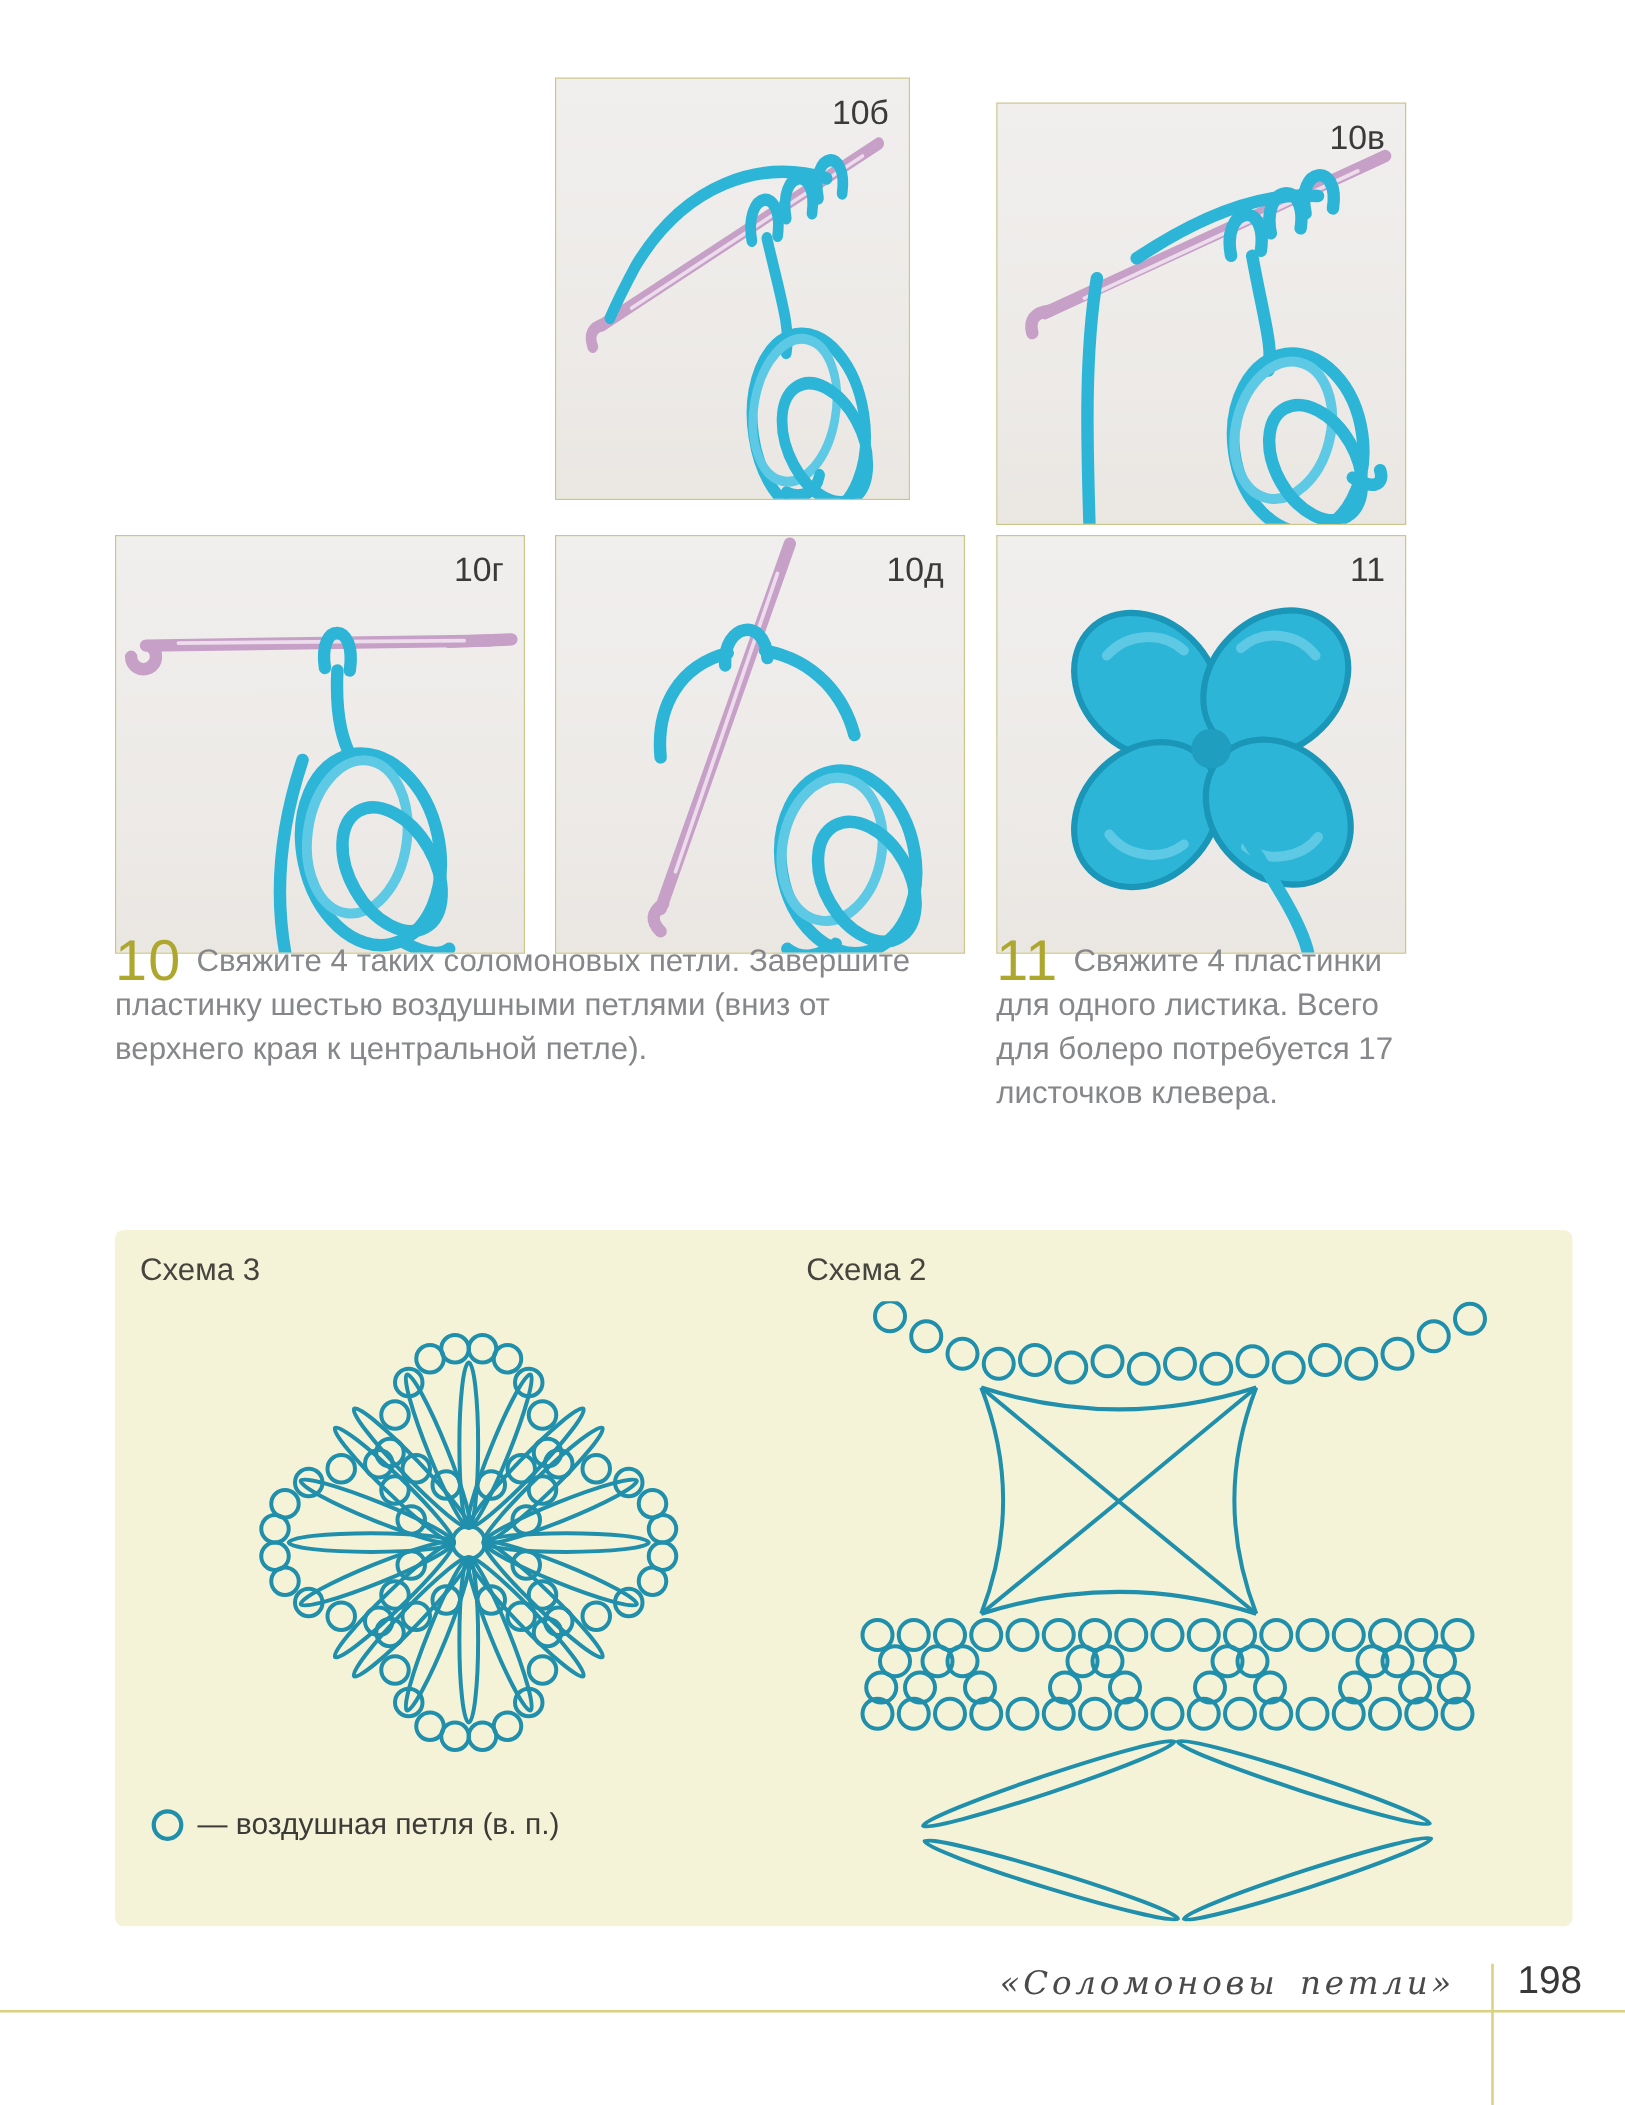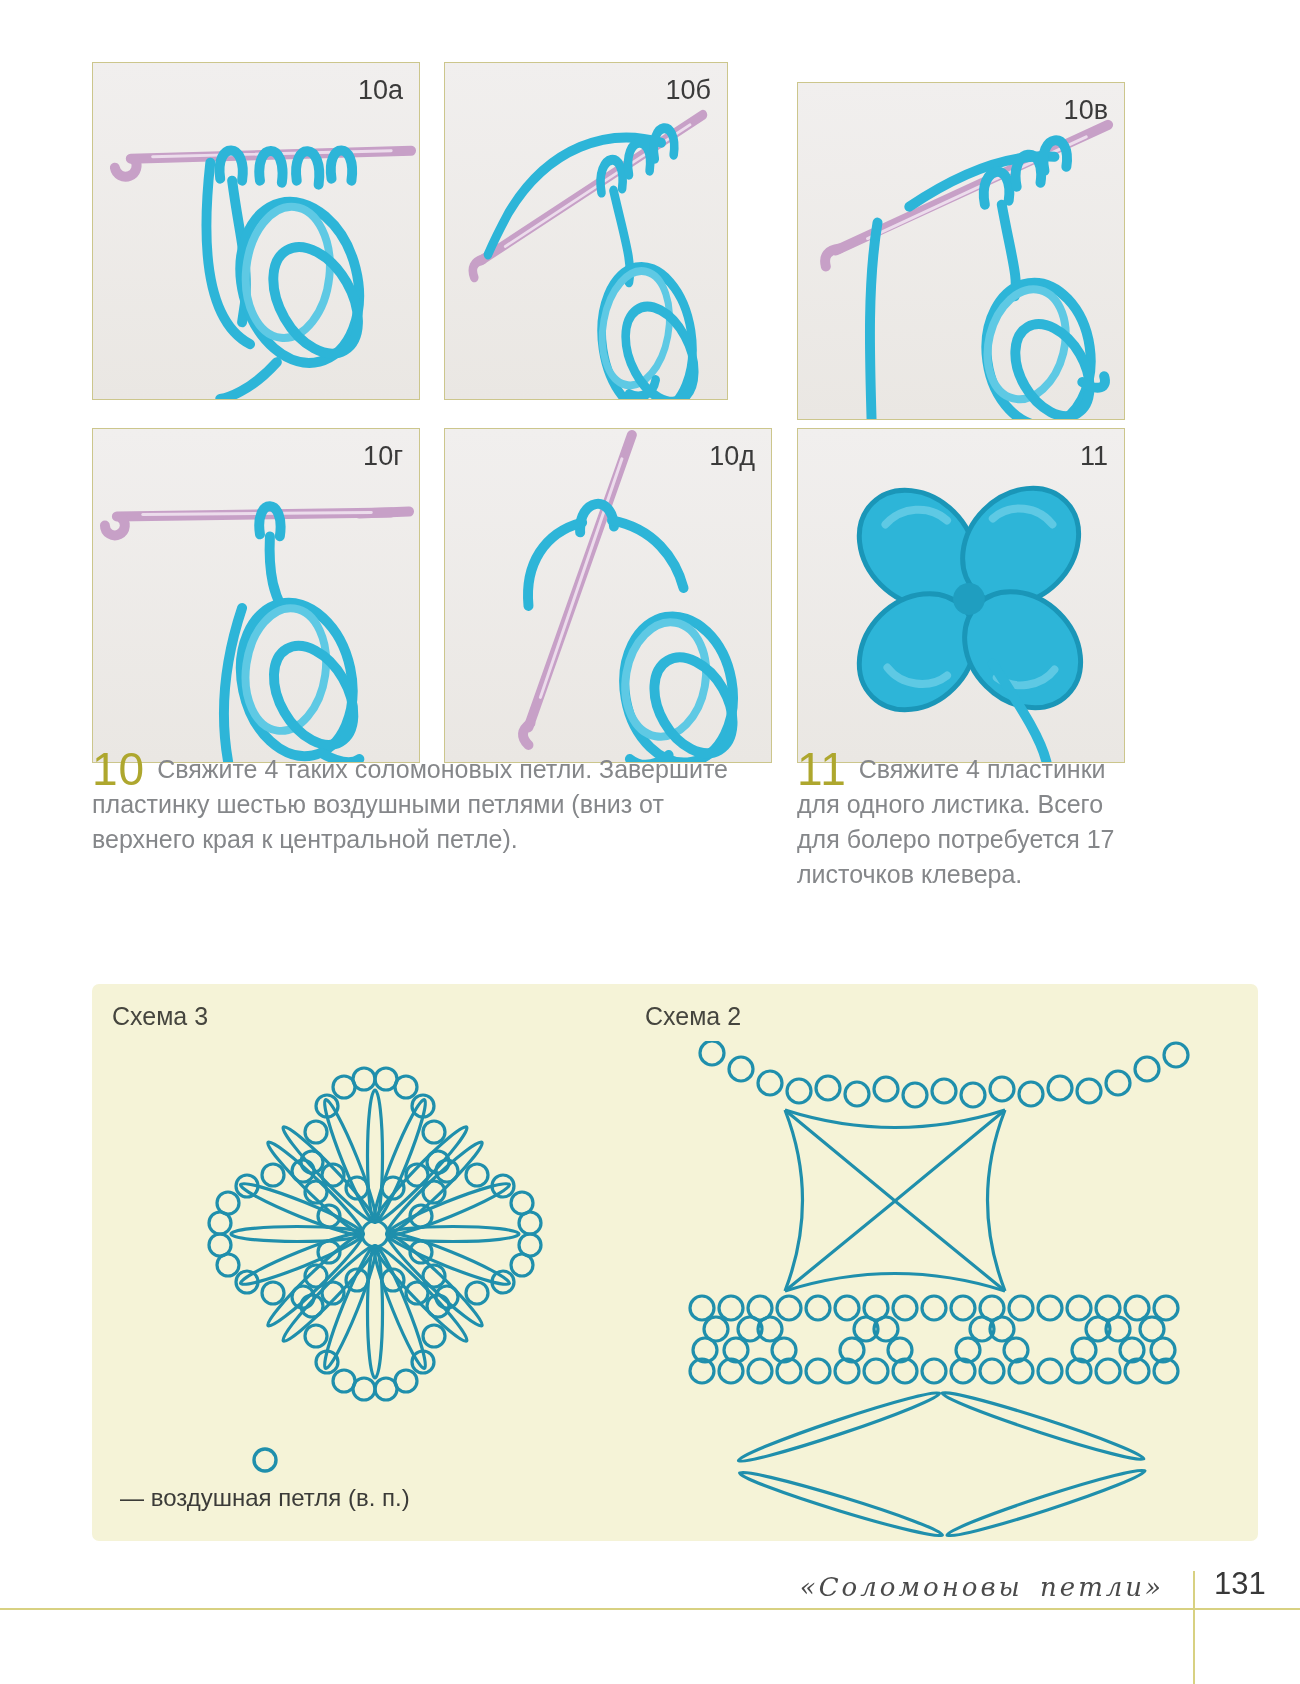--- a/index.html
+++ b/index.html
@@ -30,57 +30,39 @@
   
   .cream{
     position:absolute;left:92px;top:984px;width:1166px;height:557px;
     background:var(--cream,#f5f3d7);border-radius:7px;
   }
   .scheme-label{position:absolute;font-size:25px;color:#45453e;}
   .dgsvg{position:absolute;}
   .dg3 *, .dg4 *{stroke:var(--teal,#1f8fac);fill:none;stroke-width:3.2;}
   .legend{
     position:absolute;left:28px;top:462px;display:flex;align-items:center;
-    font-size:24px;color:#3b3b38;gap:10px;flex-direction:column;
+    font-size:24px;color:#3b3b38;gap:10px;
   }
   .legend svg{display:block;}
   .legend svg circle{stroke:var(--teal,#1f8fac);fill:none;stroke-width:3.4;}
   
   .footer-script{
     position:absolute;top:1572px;right:136px;
     font-family:"DejaVu Serif",serif;font-style:italic;
     font-size:26px;color:#4a4a4a;letter-spacing:3px;word-spacing:6px;
   }
   .pageno{position:absolute;top:1566px;left:1214px;font-size:31px;color:#383838;}
   .hline{position:absolute;left:0;top:1608px;width:1300px;height:2px;background:var(--line,#d8d182);}
   .vline{position:absolute;left:1193px;top:1571px;width:2px;height:113px;background:var(--line,#d8d182);}
 </style>
 </head>
 <body>
 
 <div class="page">
 
-  <div class="photo" style="left:92px;top:62px;width:328px;height:338px;">
-    <svg viewBox="0 0 328 337" preserveAspectRatio="none">
-      <line class="hook" x1="38" y1="96" x2="320" y2="88"></line>
-      <line class="hookhl" x1="60" y1="94" x2="300" y2="88"></line>
-      <path class="hook" d="M42,97 a11,11 0 1 1 -20,8" stroke-width="6"></path>
-      <path class="yarn" d="M128,116 c-6,-38 28,-38 22,2"></path>
-      <path class="yarn" d="M168,118 c-6,-40 28,-40 22,2"></path>
-      <path class="yarn" d="M205,118 c-6,-40 28,-40 22,4"></path>
-      <path class="yarn" d="M240,116 c-6,-38 26,-38 20,2"></path>
-      <path class="yarn" d="M118,100 C108,190 116,260 158,282"></path>
-      <path class="yarn" d="M140,118 C148,180 160,210 150,260"></path>
-      <ellipse class="yarn" cx="208" cy="220" rx="58" ry="82" transform="rotate(-14 208 220)"></ellipse>
-      <ellipse class="yarn2" cx="196" cy="210" rx="42" ry="66" transform="rotate(6 196 210)"></ellipse>
-      <ellipse class="yarn" cx="224" cy="238" rx="36" ry="58" transform="rotate(-30 224 238)"></ellipse>
-      <path class="yarn" d="M185,300 C158,330 134,336 128,337"></path>
-    </svg>
-    <span class="photo-label">10а</span>
-  </div>
 
   <div class="photo" style="left:444px;top:62px;width:284px;height:338px;">
     <svg viewBox="0 0 328 337" preserveAspectRatio="none">
       <line class="hook" x1="300" y1="52" x2="42" y2="198"></line>
       <line class="hookhl" x1="285" y1="62" x2="70" y2="184"></line>
       <path class="hook" d="M44,197 q-16,4 -10,18" stroke-width="6"></path>
       <path class="yarn" d="M252,80 C190,64 120,84 74,150 C64,166 56,180 50,192"></path>
       <path class="yarn" d="M182,130 c-8,-40 30,-46 24,-4"></path>
       <path class="yarn" d="M214,112 c-8,-40 30,-44 24,-4"></path>
       <path class="yarn" d="M244,96 c-8,-38 28,-42 22,-4"></path>
@@ -300,17 +282,17 @@
 
     <div class="legend">
       <svg width="28" height="28" viewBox="0 0 28 28">
           <circle cx="14" cy="14" r="11"></circle>
         </svg>
       <span>— воздушная петля (в. п.)</span>
     </div>
   </div>
 
   <span class="footer-script">«Соломоновы петли»</span>
-  <span class="pageno">131</span>
+  <span class="pageno">198</span>
   <div class="hline"></div>
   <div class="vline"></div>
 
 </div>
 
 </body></html>

